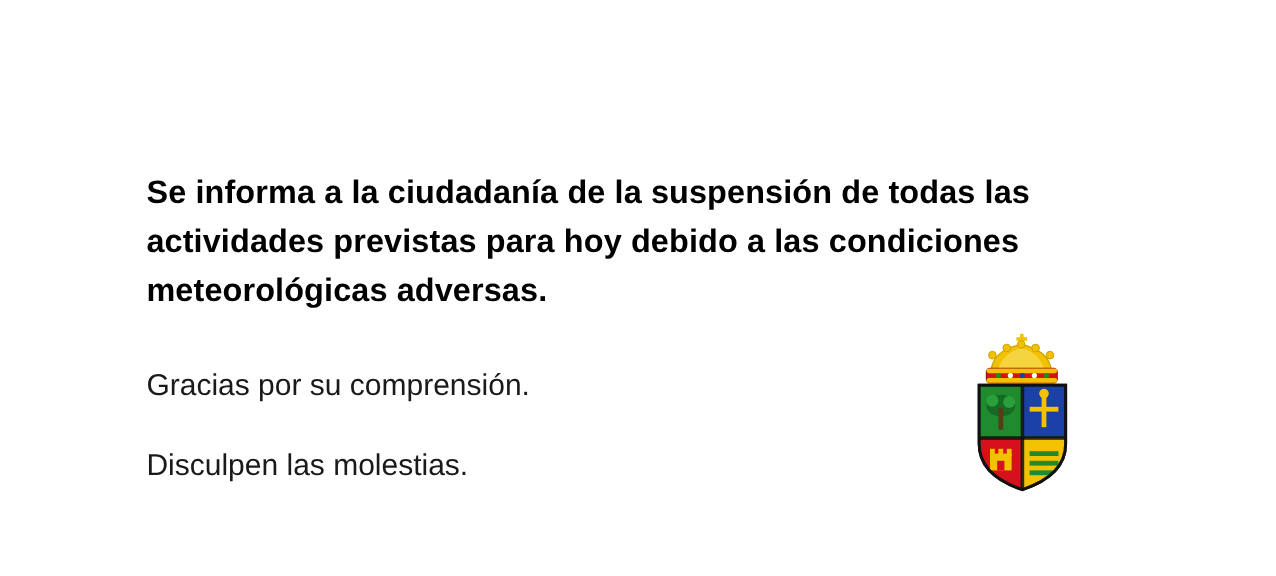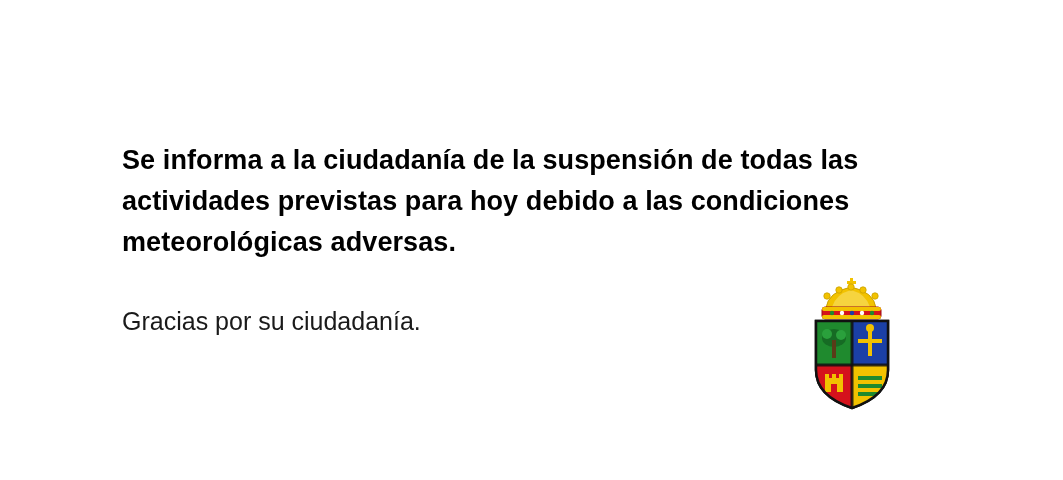--- a/index.html
+++ b/index.html
@@ -61,22 +61,23 @@
   }
 </style>
 </head>
 <body>
 
 <div class="page">
 
   <div class="notice">
     <p class="headline">Se informa a la ciudadanía de la suspensión de todas las actividades previstas para hoy debido a las condiciones meteorológicas adversas.</p>
 
-    <p class="para para-thanks">Gracias por su ciudadanía.</p>
+    <p class="para para-thanks">Gracias por su comprensión.</p>
 
+    <p class="para para-sorry">Disculpen las molestias.</p>
   </div>
 
   <div class="crest-wrap">
     <svg class="crest-svg" viewBox="0 0 92 132" xmlns="http://www.w3.org/2000/svg">
 
       <g>
 
         <rect x="44" y="0" width="3" height="9" fill="#f2c200"></rect>
         <rect x="41" y="3" width="9" height="3" fill="#f2c200"></rect>
 

